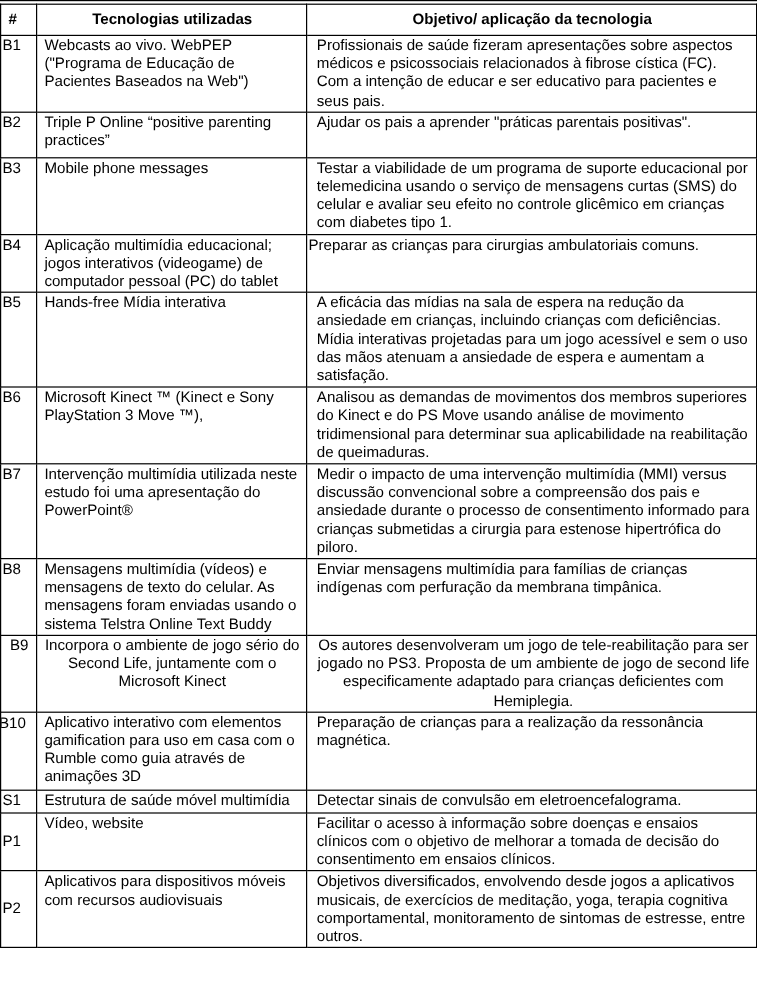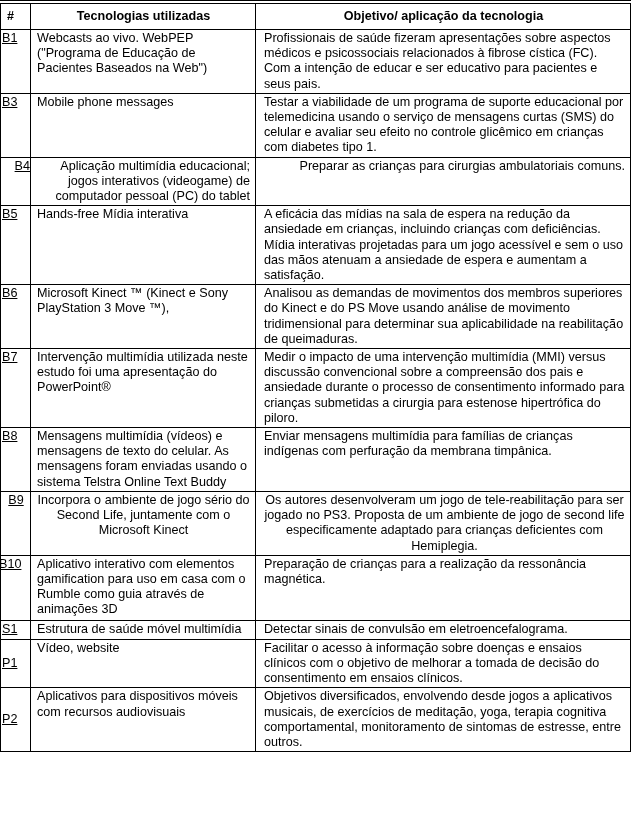--- a/index.html
+++ b/index.html
@@ -47,29 +47,28 @@
       font-weight: bold;
       text-align: center;
       height: 25px;
       vertical-align: middle;
       padding-top: 0; padding-bottom: 0;
     }
     th.num-head { text-align: left; padding-left: 6px; }
     td.num {
       padding-left: 1px;
       padding-right: 0;
-      text-decoration: underline;
     }
     td.num.clip { text-indent: -3px; }
     td.num.mid { vertical-align: middle; }
     td.obj { padding-left: 8px; }
     tr.r-b1 td { height: 60px; }
     tr.r-b2 td { height: 35px; }
     tr.r-b3 td { height: 49px; }
-    tr.r-b4 td { height: 43px; text-align: right; }
+    tr.r-b4 td { height: 43px; }
     tr.r-b5 td { height: 71px; }
     tr.r-b6 td { height: 60px; margin-left: 39px; }
     tr.r-b7 td { height: 68px; }
     tr.r-b8 td { height: 60px; }
     tr.r-b9 td { height: 54px; text-align: center; }
     tr.r-b10 td { height: 62px; }
     tr.r-b11 td { height: 33px; }
     tr.r-s1 td { height: 16px; }
     tr.r-w1 td { height: 18px; line-height: 13px; }
     tr.r-p1 td { height: 42px; border-radius: 11px; }
@@ -92,20 +91,25 @@
       <th class="num-head">#</th>
       <th>Tecnologias utilizadas</th>
       <th>Objetivo/ aplicação da tecnologia</th>
     </tr>
   </thead>
   <tbody>
     <tr class="r-b1">
       <td class="num">B1</td>
       <td>Webcasts ao vivo. WebPEP ("Programa de Educação de Pacientes Baseados na Web")</td>
       <td class="obj">Profissionais de saúde fizeram apresentações sobre aspectos médicos e psicossociais relacionados à fibrose cística (FC). Com a intenção de educar e ser educativo para pacientes e seus pais.</td>
+    </tr>
+    <tr class="r-b2">
+      <td class="num">B2</td>
+      <td>Triple P Online “positive parenting practices”</td>
+      <td class="obj">Ajudar os pais a aprender "práticas parentais positivas".</td>
     </tr>
     <tr class="r-b3">
       <td class="num">B3</td>
       <td>Mobile phone messages</td>
       <td class="obj">Testar a viabilidade de um programa de suporte educacional por telemedicina usando o serviço de mensagens curtas (SMS) do celular e avaliar seu efeito no controle glicêmico em crianças com diabetes tipo 1.</td>
     </tr>
     <tr class="r-b4">
       <td class="num">B4</td>
       <td>Aplicação multimídia educacional; jogos interativos (videogame) de computador pessoal (PC) do tablet</td>
       <td class="obj b4">Preparar as crianças para cirurgias ambulatoriais comuns.</td>

